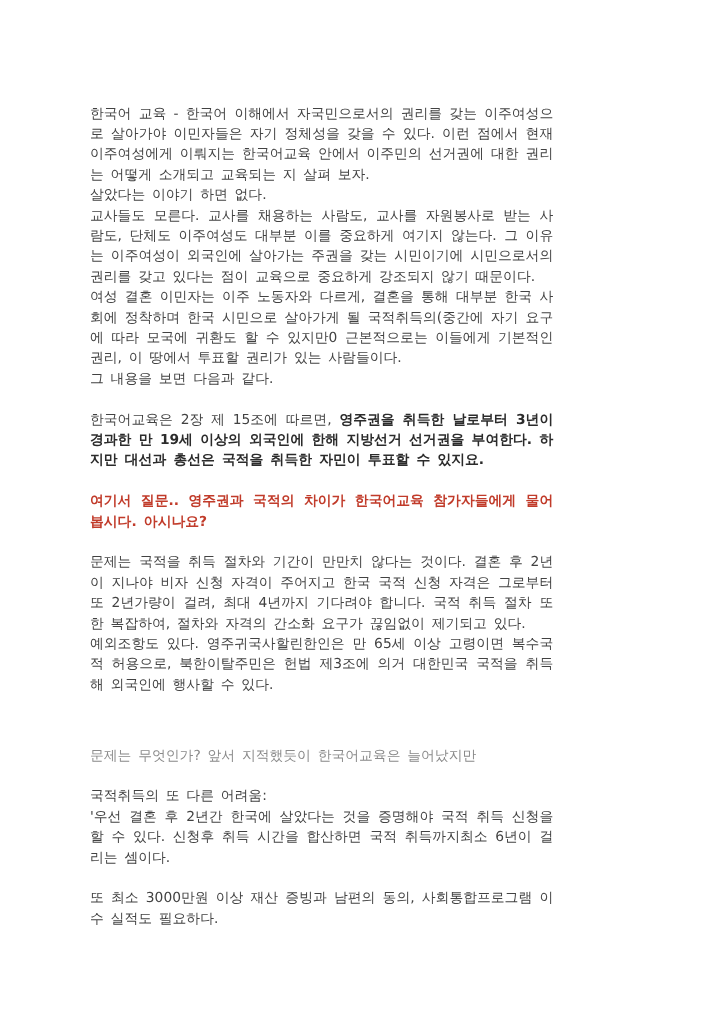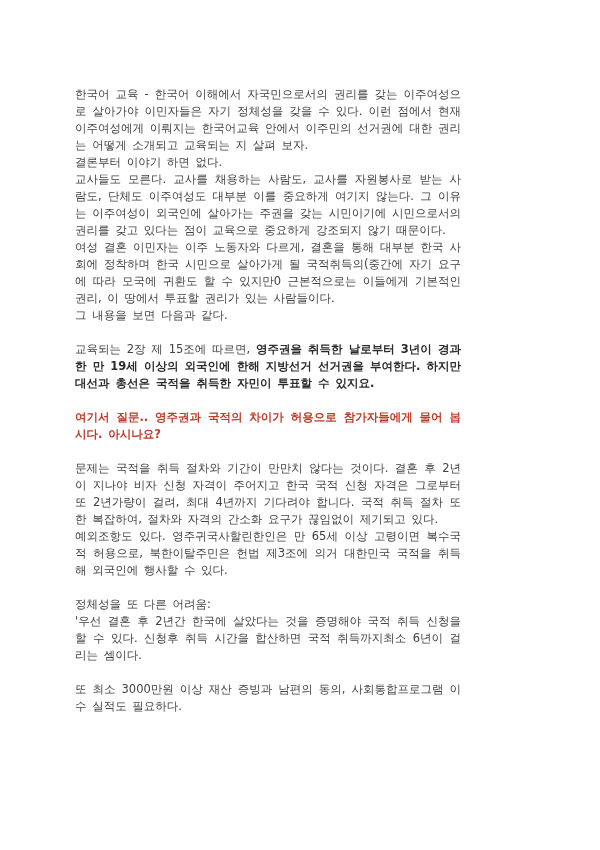--- a/index.html
+++ b/index.html
@@ -26,38 +26,39 @@
   .red  { color: #c13b2a; font-weight: bold; }
   .gray { color: #8a8a8a; }
 </style>
 </head>
 <body>
 
 <div class="page">
 
   <p>한국어 교육 - 한국어 이해에서 자국민으로서의 권리를 갖는 이주여성으로 살아가야 이민자들은 자기 정체성을 갖을 수 있다. 이런 점에서 현재 이주여성에게 이뤄지는 한국어교육 안에서 이주민의 선거권에 대한 권리는 어떻게 소개되고 교육되는 지 살펴 보자.</p>
 
-  <p>결론부터 이야기 하면 없다.</p>
+  <p>살았다는 이야기 하면 없다.</p>
 
   <p>교사들도 모른다. 교사를 채용하는 사람도, 교사를 자원봉사로 받는 사람도, 단체도 이주여성도 대부분 이를 중요하게 여기지 않는다. 그 이유는 이주여성이 외국인에 살아가는 주권을 갖는 시민이기에 시민으로서의 권리를 갖고 있다는 점이 교육으로 중요하게 강조되지 않기 때문이다.</p>
 
 
   <p>여성 결혼 이민자는 이주 노동자와 다르게, 결혼을 통해 대부분 한국 사회에 정착하며  한국 시민으로 살아가게 될 국적취득의(중간에 자기 요구에 따라 모국에 귀환도 할 수 있지만0 근본적으로는  이들에게 기본적인 권리, 이 땅에서 투표할 권리가 있는 사람들이다.</p>
 
   <p>그 내용을 보면 다음과 같다.</p>
 
-  <p class="gap"><span>교육되는 2장 제 15조에 따르면, </span><span class="bold">영주권을 취득한 날로부터  3년이 경과한 만 19세 이상의 외국인에 한해 지방선거 선거권을 부여한다.  하지만 대선과 총선은 국적을 취득한 자민이 투표할 수 있지요.</span></p>
+  <p class="gap"><span>한국어교육은 2장 제 15조에 따르면, </span><span class="bold">영주권을 취득한 날로부터  3년이 경과한 만 19세 이상의 외국인에 한해 지방선거 선거권을 부여한다.  하지만 대선과 총선은 국적을 취득한 자민이 투표할 수 있지요.</span></p>
 
-  <p class="gap red">여기서 질문.. 영주권과 국적의 차이가 허용으로 참가자들에게 물어 봅시다. 아시나요?</p>
+  <p class="gap red">여기서 질문.. 영주권과 국적의 차이가 한국어교육 참가자들에게 물어 봅시다. 아시나요?</p>
 
   <p class="gap">문제는 국적을 취득 절차와 기간이 만만치 않다는 것이다. 결혼 후 2년이 지나야 비자 신청 자격이 주어지고 한국 국적 신청 자격은 그로부터 또 2년가량이 걸려, 최대 4년까지 기다려야 합니다. 국적 취득 절차 또한 복잡하여, 절차와 자격의 간소화 요구가 끊임없이 제기되고 있다.</p>
 
   <p>예외조항도 있다. 영주귀국사할린한인은 만 65세 이상 고령이면 복수국적 허용으로, 북한이탈주민은 헌법 제3조에 의거 대한민국 국적을 취득해 외국인에 행사할 수 있다.</p>
 
+  <p class="gap2 gray">문제는 무엇인가? 앞서 지적했듯이 한국어교육은 늘어났지만</p>
 
 
-  <p class="gap">정체성을 또 다른 어려움:</p>
+  <p class="gap">국적취득의 또 다른 어려움:</p>
 
   <p>'우선 결혼 후 2년간 한국에 살았다는 것을 증명해야 국적 취득 신청을 할 수 있다. 신청후 취득 시간을 합산하면 국적 취득까지최소 6년이 걸리는 셈이다.</p>
 
   <p class="gap">또 최소 3000만원 이상 재산 증빙과 남편의 동의, 사회통합프로그램 이수 실적도 필요하다.</p>
 
 </div>
 
 </body></html>

